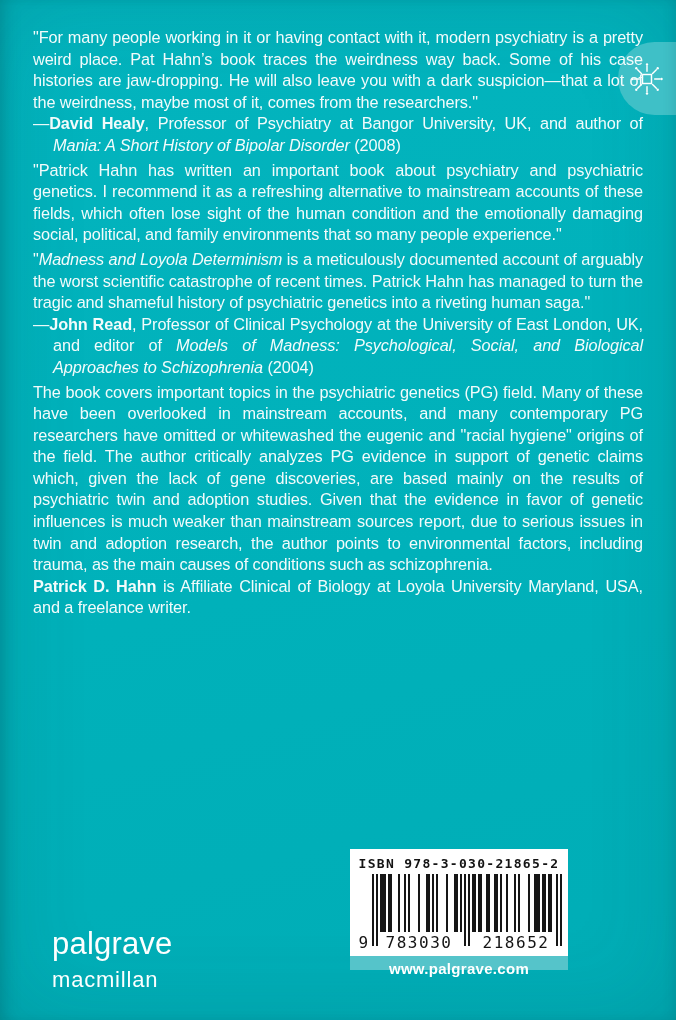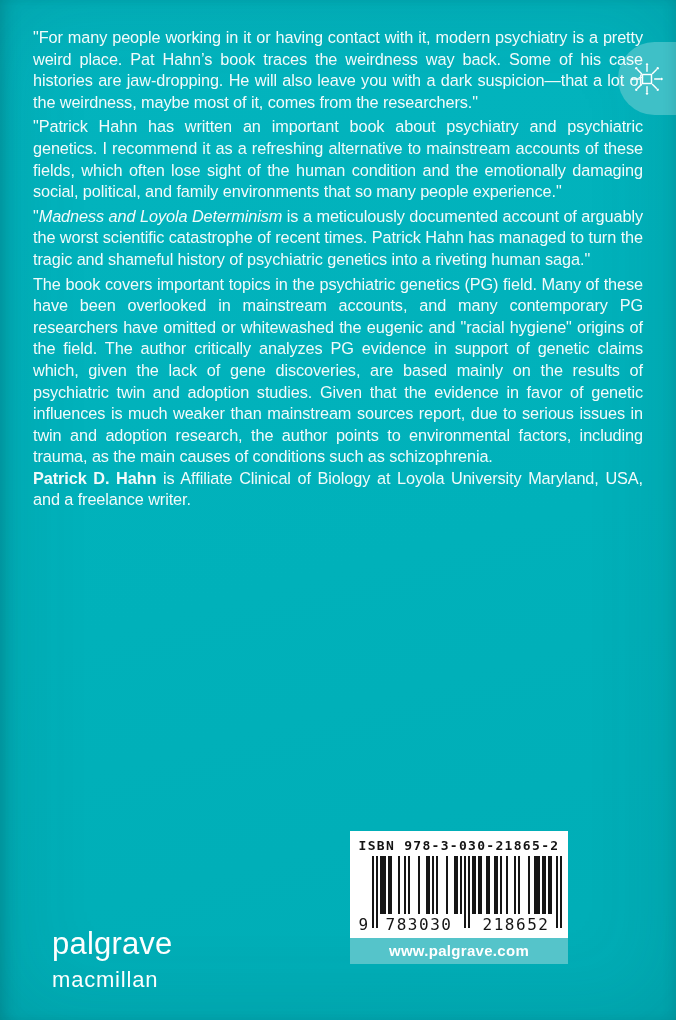--- a/index.html
+++ b/index.html
@@ -34,35 +34,35 @@
     position:absolute;right:0;top:42px;width:58px;height:73px;
     background:#3fc0c7;border-radius:36.5px 0 0 36.5px;
     display:flex;align-items:center;justify-content:center;
   }
   .series-pill svg{display:block;}
   
   .publisher{position:absolute;left:52px;top:928px;color:#fdffff;}
   .publisher .l1{font-size:31px;line-height:32px;letter-spacing:0.2px;display:block;}
   .publisher .l2{font-size:22px;line-height:23px;letter-spacing:0.8px;display:block;margin-top:8px;}
   
-  .barcode-wrap{position:absolute;left:350px;top:831px;width:218px;}
+  .barcode-wrap{position:absolute;left:350px;top:849px;width:218px;}
   .barcode-box{background:#ffffff;height:107px;overflow:hidden;}
   .isbn-label{
     font-family:"DejaVu Sans Mono",monospace;font-weight:700;
     color:#141414;font-size:13px;letter-spacing:1.3px;
     text-align:center;padding-top:7px;white-space:nowrap;
   }
   .bars{display:block;margin:3px auto 0 auto;}
   .bars rect{fill:#161616;}
   .bars text{
     font-family:"DejaVu Sans Mono",monospace;font-size:16px;
     letter-spacing:1.5px;fill:#141414;
   }
   .site-band{
-    height:26px;background:#55c4ca;color:#ffffff;
+    height:14px;background:#55c4ca;color:#ffffff;
     font-size:15px;font-weight:bold;line-height:26px;text-align:center;
     letter-spacing:0.3px;
   }
 </style>
 </head>
 <body>
 
 <div class="page">
 
   <div class="series-pill">
@@ -84,28 +84,30 @@
         <circle cx="8.1" cy="31.9" r="1.3" fill="#ffffff" stroke="none"></circle>
       <line x1="26.2" y1="26.2" x2="30.4" y2="30.4"></line>
         <circle cx="31.9" cy="31.9" r="1.3" fill="#ffffff" stroke="none"></circle>
     </svg>
   </div>
 
   <div class="content">
 
     <div class="quote-block">
       <p><span>"For many people working in it or having contact with it, modern psychiatry is a pretty weird place. Pat Hahn’s book traces the weirdness way back. Some of his case histories are jaw-dropping. He will also leave you with a dark suspicion—that a lot of the weirdness, maybe most of it, comes from the researchers."</span></p>
+      <p class="attr"><span>—</span><span class="b">David Healy</span><span>, Professor of Psychiatry at Bangor University, UK, and author of </span><span class="i">Mania: A Short History of Bipolar Disorder</span><span> (2008)</span></p>
     </div>
 
     <div class="quote-block">
       <p><span>"Patrick Hahn has written an important book about psychiatry and psychiatric genetics. I recommend it as a refreshing alternative to mainstream accounts of these fields, which often lose sight of the human condition and the emotionally damaging social, political, and family environments that so many people experience."</span></p>
     </div>
 
     <div class="quote-block">
       <p><span>"</span><span class="i">Madness and Loyola Determinism</span><span> is a meticulously documented account of arguably the worst scientific catastrophe of recent times. Patrick Hahn has managed to turn the tragic and shameful history of psychiatric genetics into a riveting human saga."</span></p>
+      <p class="attr"><span>—</span><span class="b">John Read</span><span>, Professor of Clinical Psychology at the University of East London, UK, and editor of </span><span class="i">Models of Madness: Psychological, Social, and Biological Approaches to Schizophrenia</span><span> (2004)</span></p>
     </div>
 
     <p class="desc">The book covers important topics in the psychiatric genetics (PG) field. Many of these have been overlooked in mainstream accounts, and many contemporary PG researchers have omitted or whitewashed the eugenic and "racial hygiene" origins of the field. The author critically analyzes PG evidence in support of genetic claims which, given the lack of gene discoveries, are based mainly on the results of psychiatric twin and adoption studies. Given that the evidence in favor of genetic influences is much weaker than mainstream sources report, due to serious issues in twin and adoption research, the author points to environmental factors, including trauma, as the main causes of conditions such as schizophrenia.</p>
 
     <p class="bio"><span class="b">Patrick D. Hahn</span><span> is Affiliate Clinical of Biology at Loyola University Maryland, USA, and a freelance writer.</span></p>
 
   </div>
 
   <div class="publisher">
     <span class="l1">palgrave</span>

